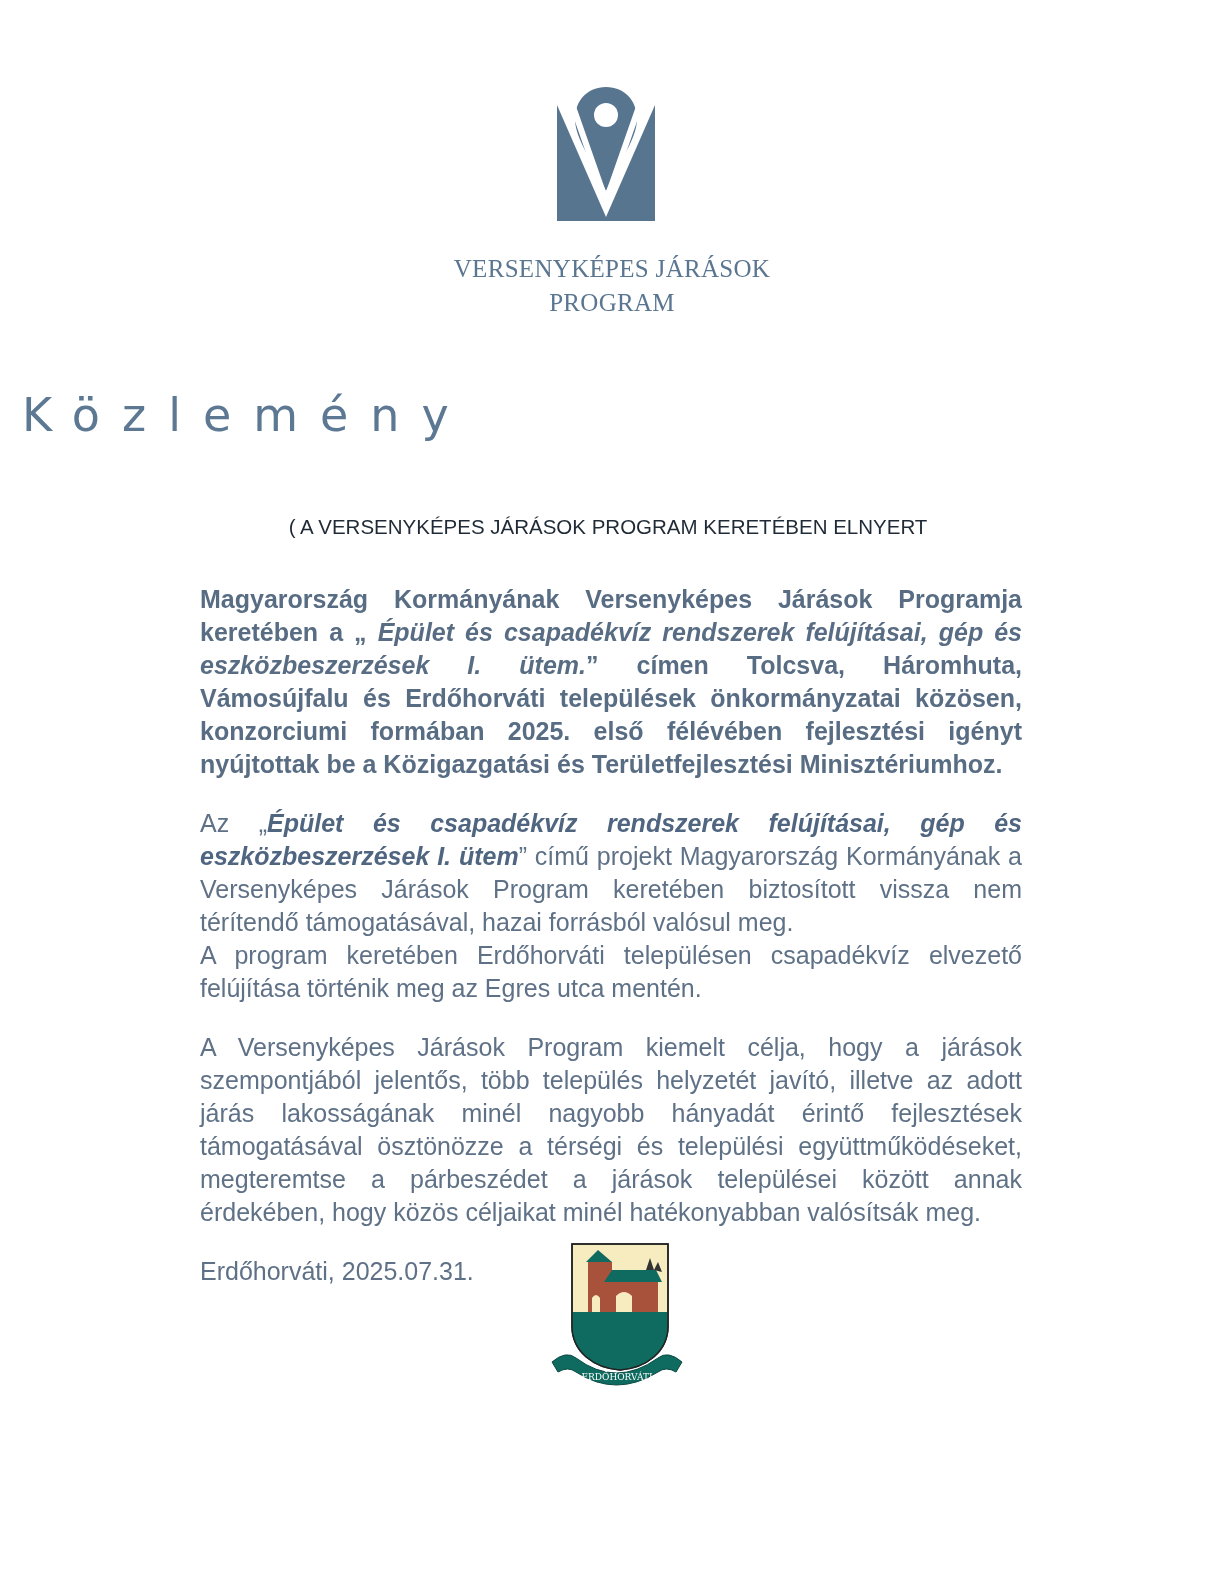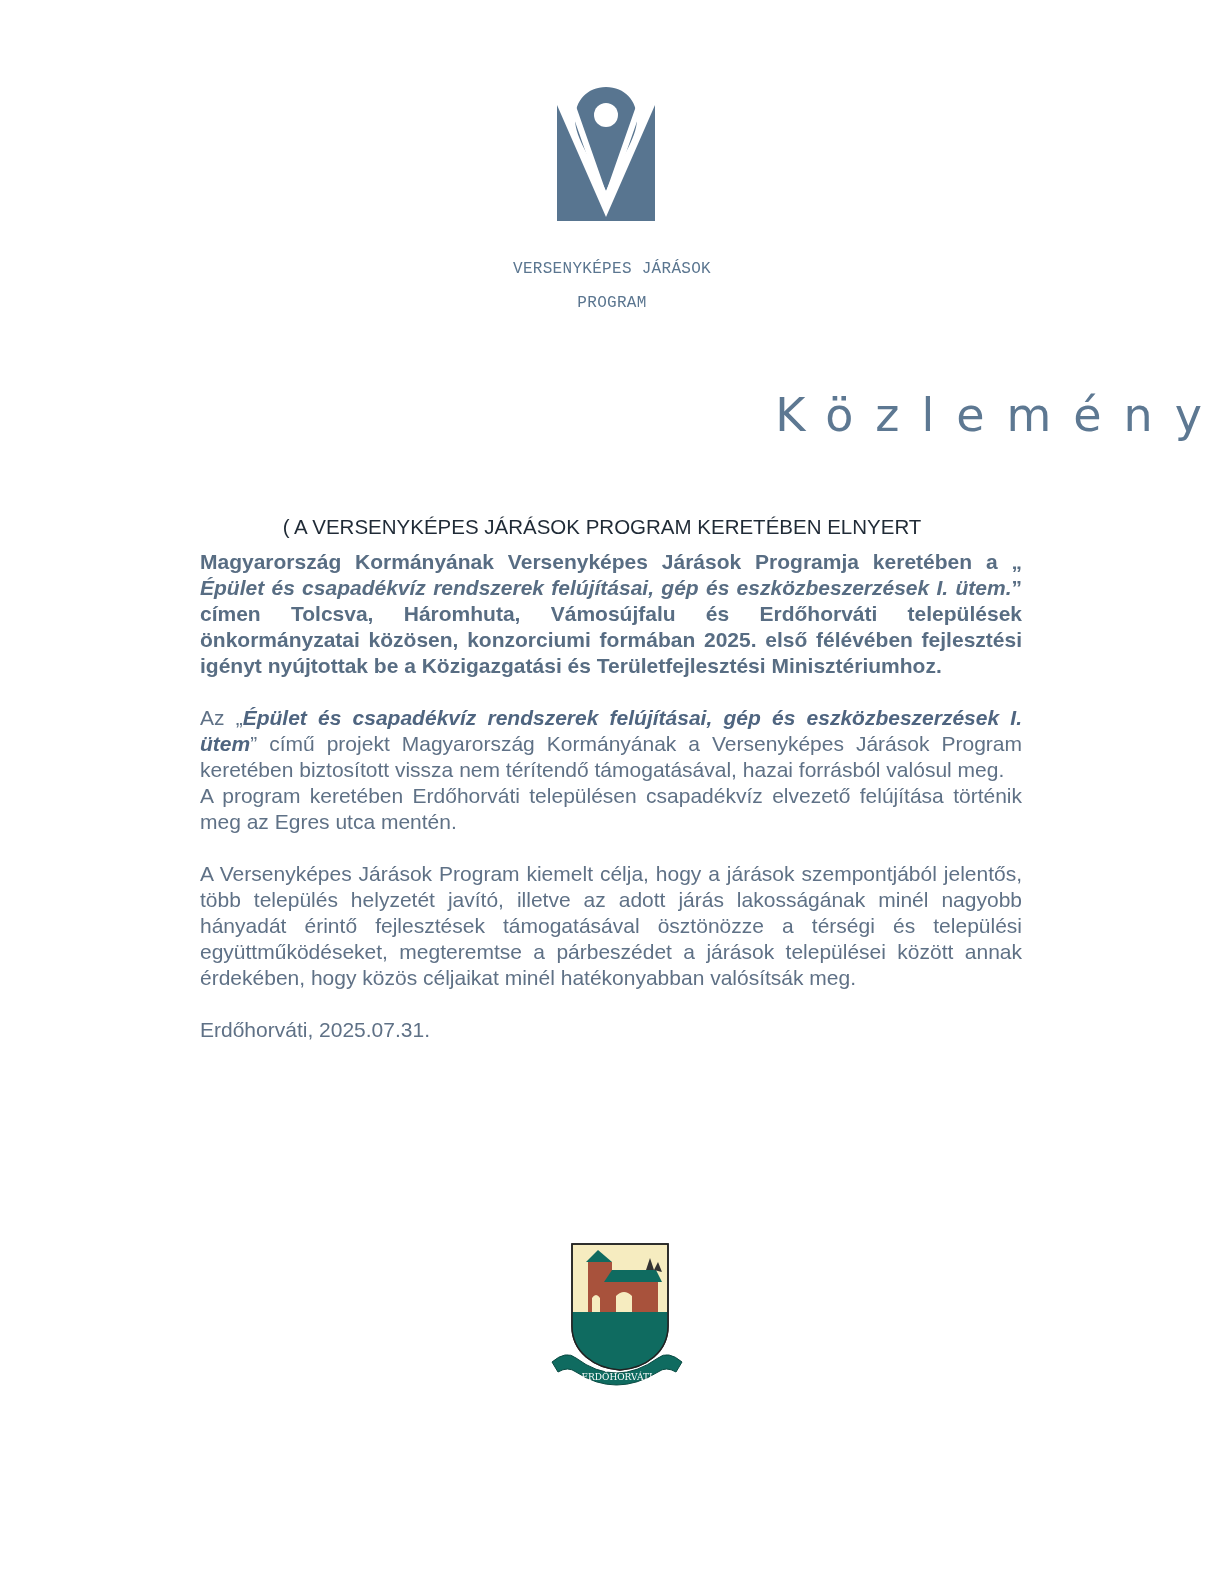--- a/index.html
+++ b/index.html
@@ -1,30 +1,30 @@
 <!DOCTYPE html>
 <html><head>
 <meta charset="utf-8">
 <style>
   html, body { margin: 0; padding: 0; background: #ffffff; }
   body { width: 1224px; height: 1584px; position: relative; overflow: hidden;
          font-family: "Liberation Sans", sans-serif; color: #5a6e84; }
   .logo { position: absolute; left: 557px; top: 87px; width: 98px; height: 134px; }
   .program-name { position: absolute; left: 0; width: 1224px; top: 252px; text-align: center;
-                  font-family: Liberation Mono, monospace; font-size: 16px; line-height: 34px;
+                  font-family: Liberation Serif, serif; font-size: 25px; line-height: 34px;
                   color: #5b7690; letter-spacing: 0.3px; }
   .program-name span { display: block; }
-  .title { position: absolute; left: 0; width: 1224px; top: 388px; text-align: right;
+  .title { position: absolute; left: 0; width: 1224px; top: 388px; text-align: left;
            font-family: "DejaVu Sans", sans-serif; font-size: 46px; letter-spacing: 22px;
            color: #5d7892; padding-left: 22px; box-sizing: border-box; }
-  .subtitle { position: absolute; left: 190px; width: 824px; top: 514px; text-align: center;
+  .subtitle { position: absolute; left: 196px; width: 824px; top: 514px; text-align: center;
               font-size: 20.5px; line-height: 25px; color: #1f2a36; }
   .subtitle span { display: block; }
-  .body { position: absolute; left: 200px; width: 822px; top: 549px;
-          font-size: 21px; line-height: 26px; color: #5f7186; text-align: justify; }
+  .body { position: absolute; left: 200px; width: 822px; top: 583px;
+          font-size: 25px; line-height: 33px; color: #5f7186; text-align: justify; }
   .body p { margin: 0 0 26px 0; }
   .body p.tight { margin: 0; }
   .lead { font-weight: bold; color: #586d83; }
   .lead em, .proj em { font-style: italic; font-weight: bold; }
   .proj em { color: #4f6580; }
   .crest { position: absolute; left: 546px; top: 1242px; width: 142px; height: 150px; }
 </style>
 </head>
 <body>
 

